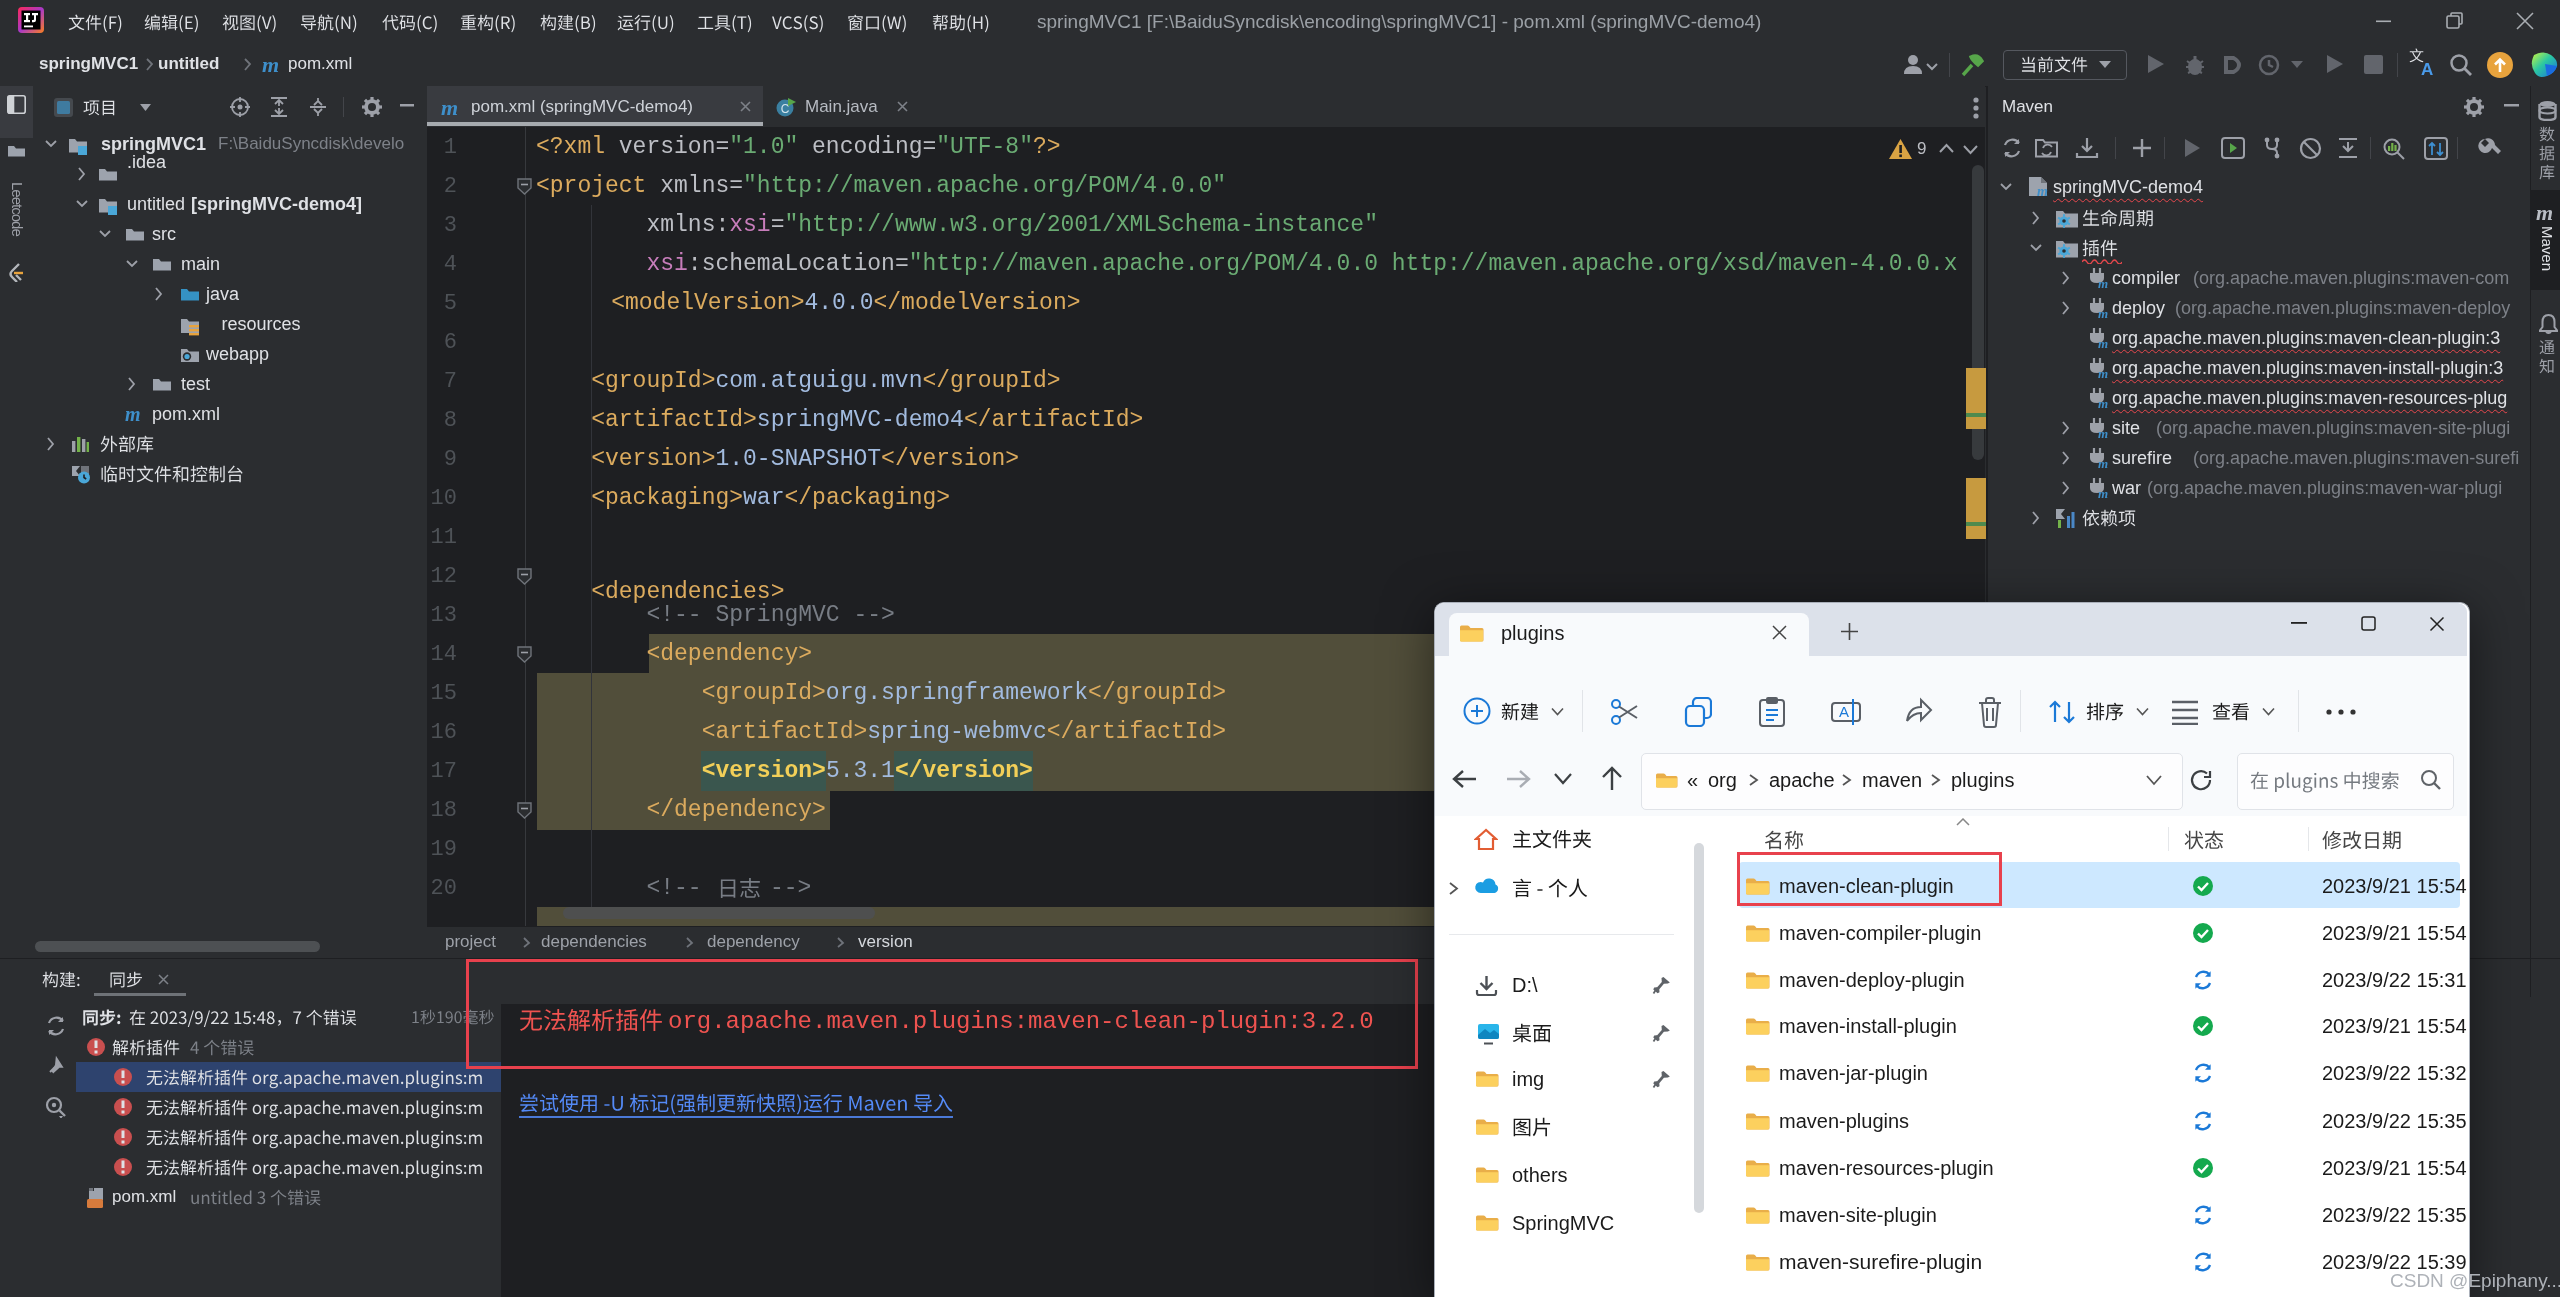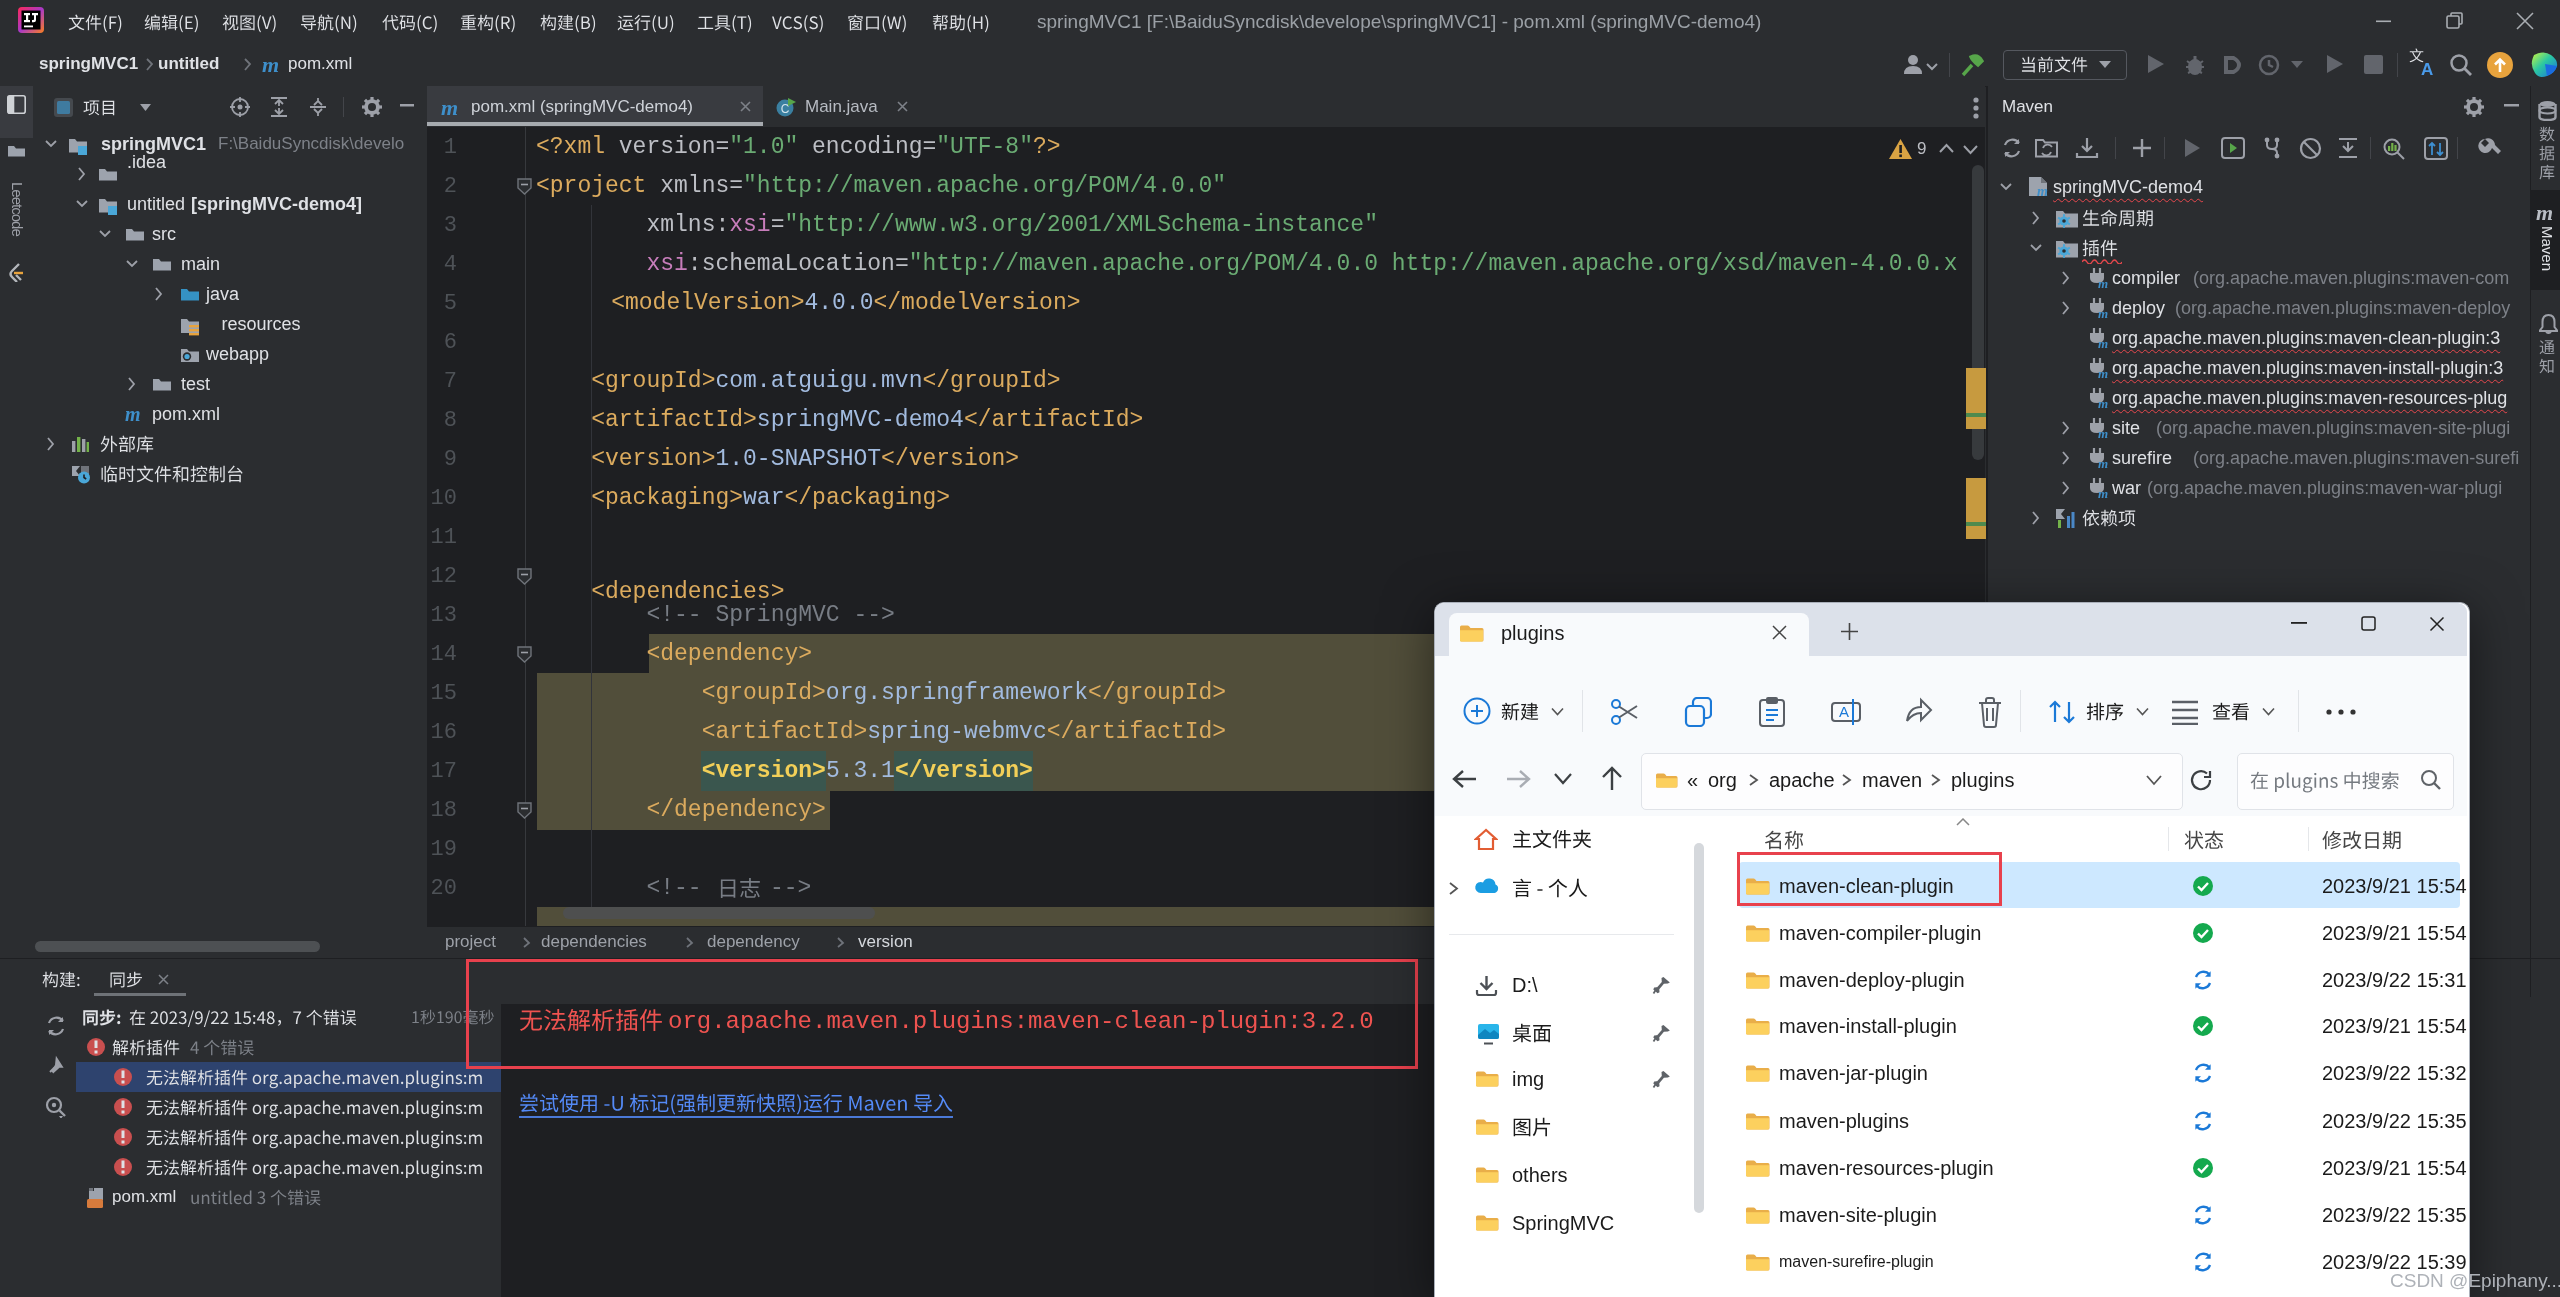--- a/index.html
+++ b/index.html
@@ -125,21 +125,21 @@
       </svg></div>
     <div class="a" style="left:932px;top:13.7px;"><svg width="58" height="21" style="vertical-align:top;" viewBox="0 0 58 21">
         <g fill="#dfe1e5" transform="translate(0,15.0) scale(0.01700,-0.01700)">
           <use href="#gr5e2e" x="0"></use>
           <use href="#gr52a9" x="1000"></use>
           <use href="#gr0028" x="2000"></use>
           <use href="#gr0048" x="2338"></use>
           <use href="#gr0029" x="3066"></use>
         </g>
       </svg></div>
-    <div class="a" style="left:1037px;top:5.0px;width:1000px;height:34px;line-height:34px;font-size:19px;color:#9ba0a6;text-align:left;">springMVC1 [F:\BaiduSyncdisk\develope\springMVC1] - pom.xml (springMVC-demo4)</div>
+    <div class="a" style="left:1037px;top:5.0px;width:1000px;height:34px;line-height:34px;font-size:19px;color:#9ba0a6;text-align:left;">springMVC1 [F:\BaiduSyncdisk\encoding\springMVC1] - pom.xml (springMVC-demo4)</div>
     <svg class="a" style="left:2376px;top:20px;" width="16" height="3" viewBox="0 0 16 3">
       <rect width="15" height="1.6" y="0.5" fill="#a9adb2"></rect>
     </svg>
     <svg class="a" style="left:2446px;top:12px;" width="18" height="18" viewBox="0 0 18 18">
       <rect x="1" y="4" width="12" height="12" rx="1.5" stroke="#a9adb2" stroke-width="1.6" fill="none"></rect>
       <path d="M5 4 V2 q0-1 1-1 h9 q1 0 1 1 v9 q0 1-1 1 h-2" stroke="#a9adb2" stroke-width="1.6" fill="none"></path>
     </svg>
     <svg class="a" style="left:2516px;top:12px;" width="18" height="18" viewBox="0 0 18 18">
       <path d="M1 1 L17 17 M17 1 L1 17" stroke="#a9adb2" stroke-width="1.6"></path>
     </svg>
@@ -1447,21 +1447,21 @@
     <svg class="a" style="left:2192px;top:1204px;" width="22" height="22" viewBox="0 0 22 22">
       <path d="M4 8 a8 8 0 0 1 13.5-2.5 M18 14 a8 8 0 0 1-13.5 2.5" stroke="#1b79d7" stroke-width="2.4" fill="none"></path>
       <path d="M18.6 2.2 v5.6 h-5.6 z" fill="#1b79d7"></path>
       <path d="M3.4 19.8 v-5.6 h5.6 z" fill="#1b79d7"></path>
     </svg>
     <div class="a" style="left:2322px;top:1197.0px;width:160px;height:36px;line-height:36px;font-size:20px;color:#1b1b1b;text-align:left;">2023/9/22 15:35</div>
     <svg class="a" style="left:1745px;top:1253px;" width="25" height="19" viewBox="0 0 25 19">
       <path d="M1 3 q0-1.5 1.5-1.5 h6 q1 0 1.6 0.8 L11.5 4 H23 q1.5 0 1.5 1.5 V16 q0 1.5 -1.5 1.5 H2.5 Q1 17.5 1 16 z" fill="#e9ae49"></path>
       <path d="M1 6.2 H24 V16 q0 1.5 -1.5 1.5 H2.5 Q1 17.5 1 16 z" fill="#fcd05e"></path>
     </svg>
-    <div class="a" style="left:1779px;top:1244.0px;width:260px;height:36px;line-height:36px;font-size:16px;color:#1b1b1b;text-align:left;">maven-surefire-plugin</div>
+    <div class="a" style="left:1779px;top:1244.0px;width:260px;height:36px;line-height:36px;font-size:21px;color:#1b1b1b;text-align:left;">maven-surefire-plugin</div>
     <svg class="a" style="left:2192px;top:1251px;" width="22" height="22" viewBox="0 0 22 22">
       <path d="M4 8 a8 8 0 0 1 13.5-2.5 M18 14 a8 8 0 0 1-13.5 2.5" stroke="#1b79d7" stroke-width="2.4" fill="none"></path>
       <path d="M18.6 2.2 v5.6 h-5.6 z" fill="#1b79d7"></path>
       <path d="M3.4 19.8 v-5.6 h5.6 z" fill="#1b79d7"></path>
     </svg>
     <div class="a" style="left:2322px;top:1244.0px;width:160px;height:36px;line-height:36px;font-size:20px;color:#1b1b1b;text-align:left;">2023/9/22 15:39</div>
     <div class="a" style="left:1737px;top:852px;width:259px;height:48px;border:3px solid #e8414d;"></div>
     <div class="a" style="left:2390px;top:1264.0px;width:180px;height:34px;line-height:34px;font-size:19px;color:#aeb2b8;text-align:left;">CSDN @Epiphany...!</div>
   </div>
 <svg width="0" height="0" style="position:absolute">

